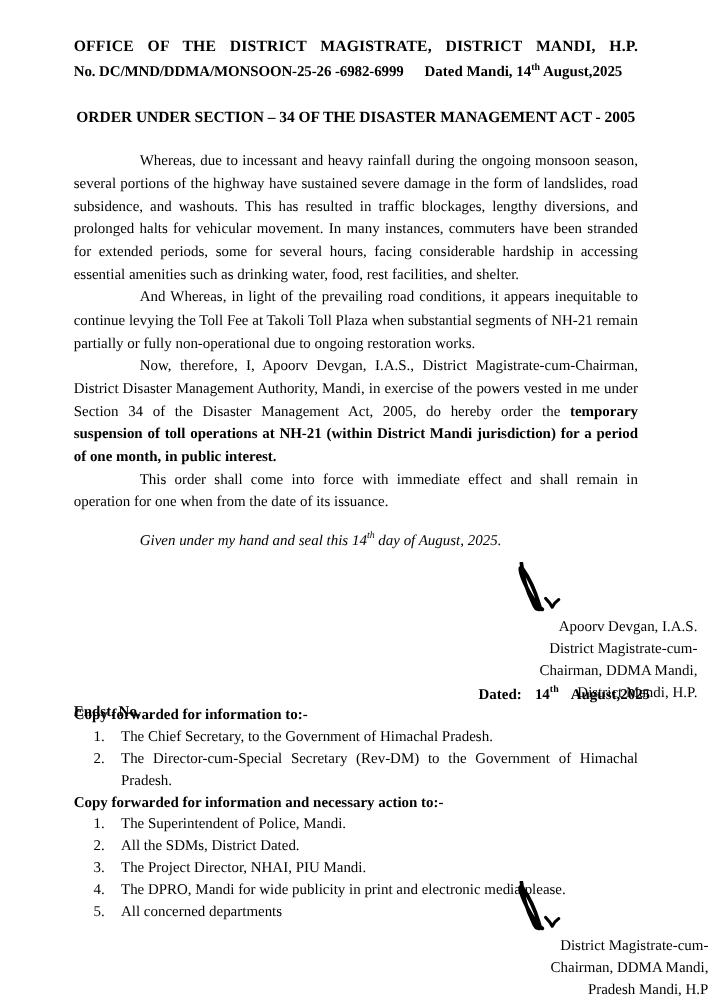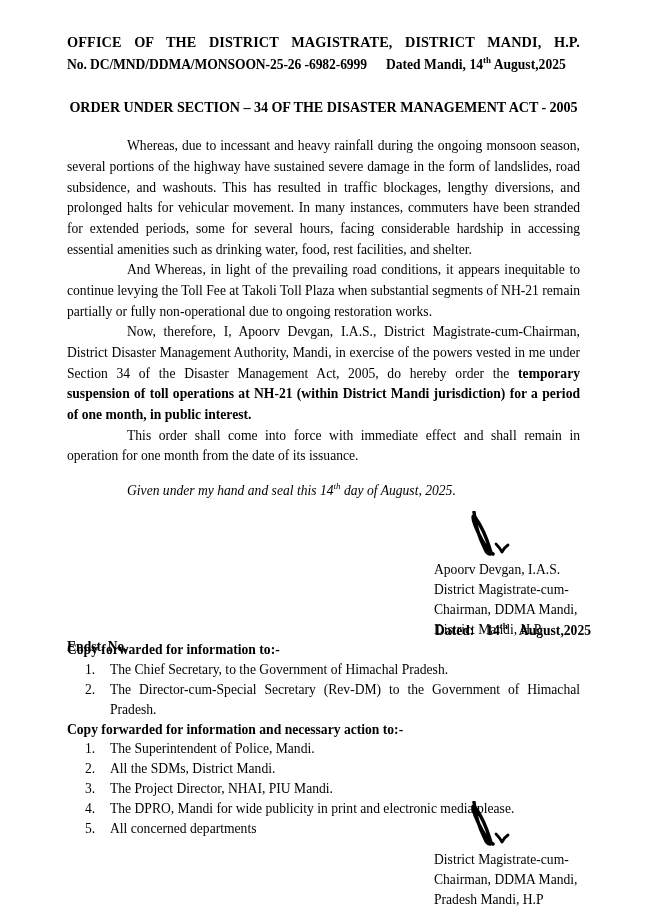--- a/index.html
+++ b/index.html
@@ -95,20 +95,21 @@
   }
   .sig-mark {
     height: 48px;
     margin-left: 28px;
     margin-bottom: 1px;
   }
   .sig-line {
     font-size: 13.6px;
     line-height: 1.47;
     white-space: nowrap;
+    text-align: right;
   }
 
   
   .endst-row {
     position: relative;
     font-size: 13.6px;
     font-weight: bold;
     line-height: 1.45;
     height: 19px;
   }
@@ -166,21 +167,21 @@
     <div class="doc-title">ORDER UNDER SECTION – 34 OF THE DISASTER MANAGEMENT ACT - 2005</div>
 
     <div class="body-block">
 
       <p class="para">Whereas, due to incessant and heavy rainfall during the ongoing monsoon season, several portions of the highway have sustained severe damage in the form of landslides, road subsidence, and washouts. This has resulted in traffic blockages, lengthy diversions, and prolonged halts for vehicular movement. In many instances, commuters have been stranded for extended periods, some for several hours, facing considerable hardship in accessing essential amenities such as drinking water, food, rest facilities, and shelter.</p>
 
       <p class="para">And Whereas, in light of the prevailing road conditions, it appears inequitable to continue levying the Toll Fee at Takoli Toll Plaza when substantial segments of NH-21 remain partially or fully non-operational due to ongoing restoration works.</p>
 
       <p class="para"><span>Now, therefore, I, Apoorv Devgan, I.A.S., District Magistrate-cum-Chairman, District Disaster Management Authority, Mandi, in exercise of the powers vested in me under Section 34 of the Disaster Management Act, 2005, do hereby order the </span><b>temporary suspension of toll operations at NH-21 (within District Mandi jurisdiction) for a period of one month, in public interest.</b></p>
 
-      <p class="para">This order shall come into force with immediate effect and shall remain in operation for one month from the date of its issuance.</p>
+      <p class="para">This order shall come into force with immediate effect and shall remain in operation for one when from the date of its issuance.</p>
 
       <div class="given"><span>Given under my hand and seal this 14</span><sup class="ord">th</sup><span> day of August, 2025.</span></div>
     </div>
 
     <div class="sig-block" style="top: 478px;">
       <div class="sig-mark">
         <svg width="70" height="48" viewBox="0 0 70 48" xmlns="http://www.w3.org/2000/svg">
           <path d="M12 1 C13 12, 17 26, 23 38 C24 41, 26 43, 28 43 C29 43, 29 41, 28 38 C24 25, 18 13, 13 6 C12 5, 11 5, 11 6 C11 9, 14 18, 20 29 C24 36, 28 41, 31 43" fill="none" stroke="#000" stroke-width="3.4" stroke-linecap="round" stroke-linejoin="round"></path>
           <path d="M34 33 C37 36, 39 39, 40 41 C41 39, 43 36, 46 34" fill="none" stroke="#000" stroke-width="2.8" stroke-linecap="round" stroke-linejoin="round"></path>
         </svg>
@@ -213,21 +214,21 @@
 
       <div class="fwd-head">Copy forwarded for information and necessary action to:-</div>
 
       <ol class="fwd">
         <li>
           <span class="num">1.</span>
           <span>The Superintendent of Police, Mandi.</span>
         </li>
         <li>
           <span class="num">2.</span>
-          <span>All the SDMs, District Mandi.</span>
+          <span>All the SDMs, District Dated.</span>
         </li>
         <li>
           <span class="num">3.</span>
           <span>The Project Director, NHAI, PIU Mandi.</span>
         </li>
         <li>
           <span class="num">4.</span>
           <span>The DPRO, Mandi for wide publicity in print and electronic media please.</span>
         </li>
         <li>

